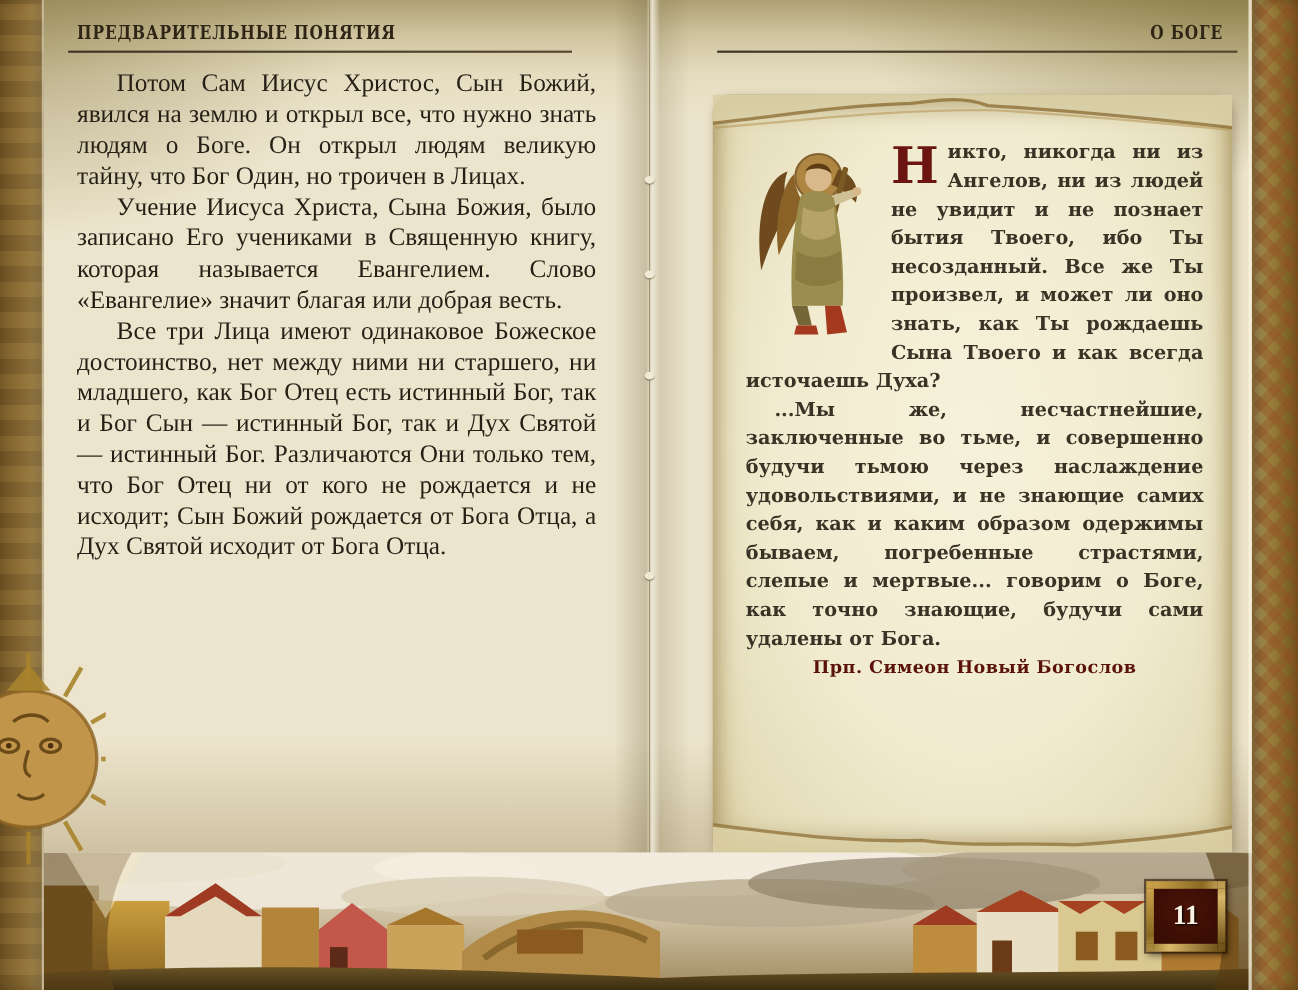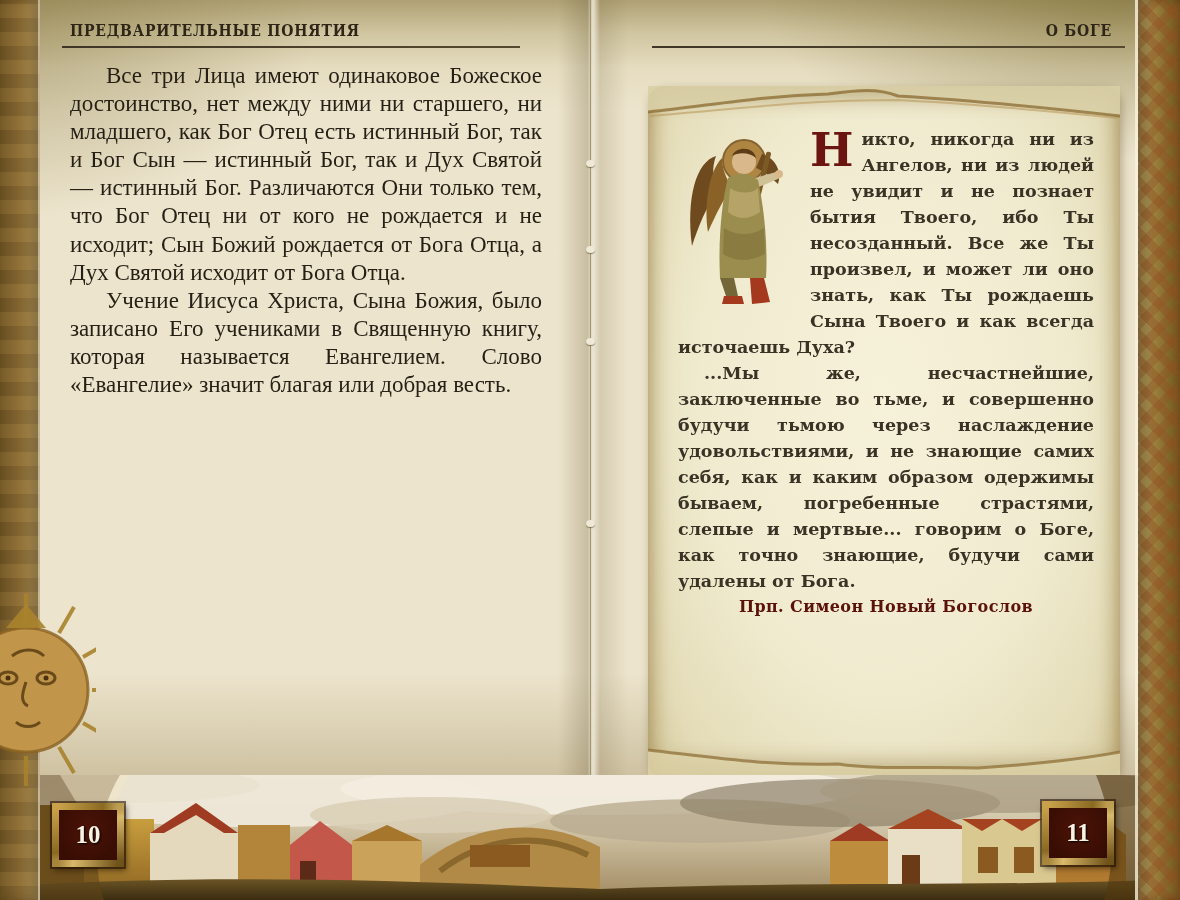--- a/index.html
+++ b/index.html
@@ -139,22 +139,23 @@
 
   <div class="wash-top"></div>
   <div class="wash-top-left"></div>
   <div class="wash-top-right"></div>
   <div class="wash-bottom"></div>
 
   <div class="page-left">
     <div class="runhead">ПРЕДВАРИТЕЛЬНЫЕ ПОНЯТИЯ</div>
     <div class="rule"></div>
     <div class="bodytext">
+      <p>Потом Сам Иисус Христос, Сын Божий, явился на землю и открыл все, что нужно знать людям о Боге. Он открыл людям великую тайну, что Бог Один, но троичен в Лицах.</p>
+      <p>Учение Иисуса Христа, Сына Божия, было записано Его учениками в Священную книгу, которая называется Евангелием. Слово «Евангелие» значит благая или добрая весть.</p>
       <p>Все три Лица имеют одинаковое Божеское достоинство, нет между ними ни старшего, ни младшего, как Бог Отец есть истинный Бог, так и Бог Сын — истинный Бог, так и Дух Святой — истинный Бог. Различаются Они только тем, что Бог Отец ни от кого не рождается и не исходит; Сын Божий рождается от Бога Отца, а Дух Святой исходит от Бога Отца.</p>
-      <p>Учение Иисуса Христа, Сына Божия, было записано Его учениками в Священную книгу, которая называется Евангелием. Слово «Евангелие» значит благая или добрая весть.</p>
     </div>
   </div>
 
   <div class="page-right">
     <div class="runhead">О БОГЕ</div>
     <div class="rule"></div>
 
     <div class="scroll">
 
       <svg class="curl-top" width="472" height="34" viewBox="0 0 472 34">
@@ -263,23 +264,20 @@
     <path d="M1056,60 L1092,34 L1126,60 L1126,125 L1056,125 Z" fill="#b07a30"></path>
 
     <path d="M0,112 C200,98 420,106 600,114 C800,106 1000,112 1180,104 L1180,125 L0,125 Z" fill="url(#ground)"></path>
 
     <path d="M0,0 L120,0 C96,40 92,90 104,125 L0,125 Z" fill="#5e431a" opacity=".55"></path>
     <path d="M1180,0 L1096,0 C1114,44 1116,86 1104,125 L1180,125 Z" fill="#53390f" opacity=".6"></path>
 
     <path d="M60,0 L130,0 L96,60 Z" fill="#f2e8c8" opacity=".5"></path>
   </svg>
 
-  <div class="plaque plaque-left">
-    <span class="num">10</span>
-  </div>
   <div class="plaque plaque-right">
     <span class="num">11</span>
   </div>
 
   <div class="edge-left">
     <div class="innerline"></div>
   </div>
   <svg class="sun" viewBox="0 0 96 214">
     <g transform="translate(26,108)">
       <g stroke="#a8832c" stroke-width="4" opacity=".9">

